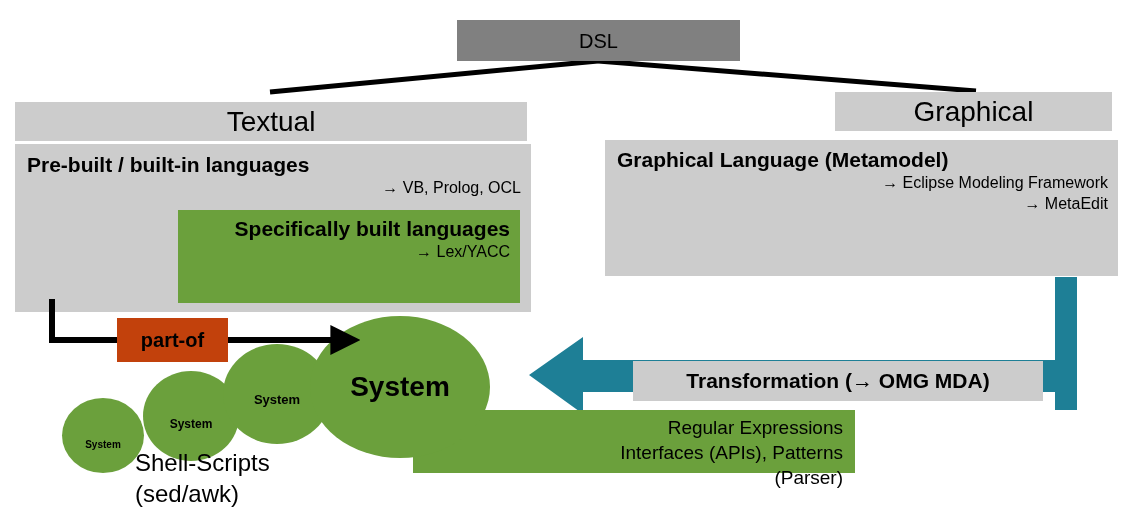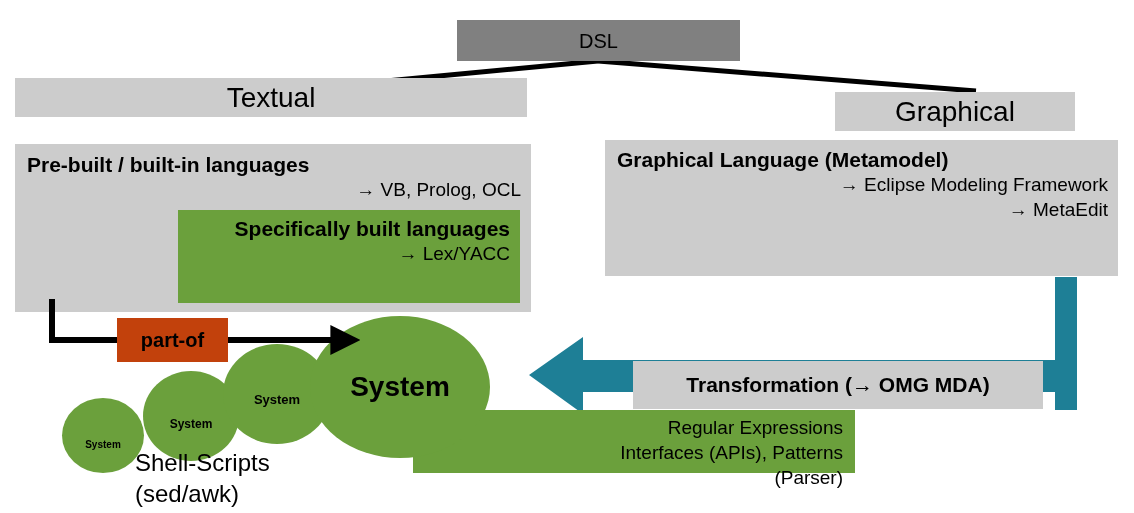--- a/index.html
+++ b/index.html
@@ -50,32 +50,32 @@
   }
   #dsl-box .label {
     font-size: 20px;
     color: #000;
     line-height: 1;
   }
 
   
   #textual-header {
     left: 15px;
-    top: 78px;
+    top: 102px;
     width: 512px;
     height: 39px;
     display: flex;
     align-items: center;
     justify-content: center;
     text-align: center;
   }
   #graphical-header {
     left: 835px;
     top: 92px;
-    width: 240px;
+    width: 277px;
     height: 39px;
     display: flex;
     align-items: center;
     justify-content: center;
   }
   .header-label {
     font-size: 28px;
     color: #000;
     line-height: 1;
   }
@@ -89,21 +89,21 @@
     padding: 8px 10px 0 12px;
   }
   .bold-line {
     font-size: 21px;
     font-weight: bold;
     color: #000;
     line-height: 1.25;
     white-space: nowrap;
   }
   .plain-line {
-    font-size: 19px;
+    font-size: 16px;
     color: #000;
     line-height: 1.3;
     text-align: right;
     white-space: nowrap;
   }
 
   
   #specific-box {
     left: 178px;
     top: 210px;
@@ -130,21 +130,21 @@
     top: 277px;
     width: 22px;
     height: 133px;
   }
 
   
   #transformation-box {
     left: 633px;
     top: 361px;
     width: 410px;
-    height: 48px;
+    height: 40px;
     display: flex;
     align-items: center;
     justify-content: center;
   }
   #transformation-box .label {
     font-size: 21px;
     font-weight: bold;
     color: #000;
     white-space: nowrap;
   }

